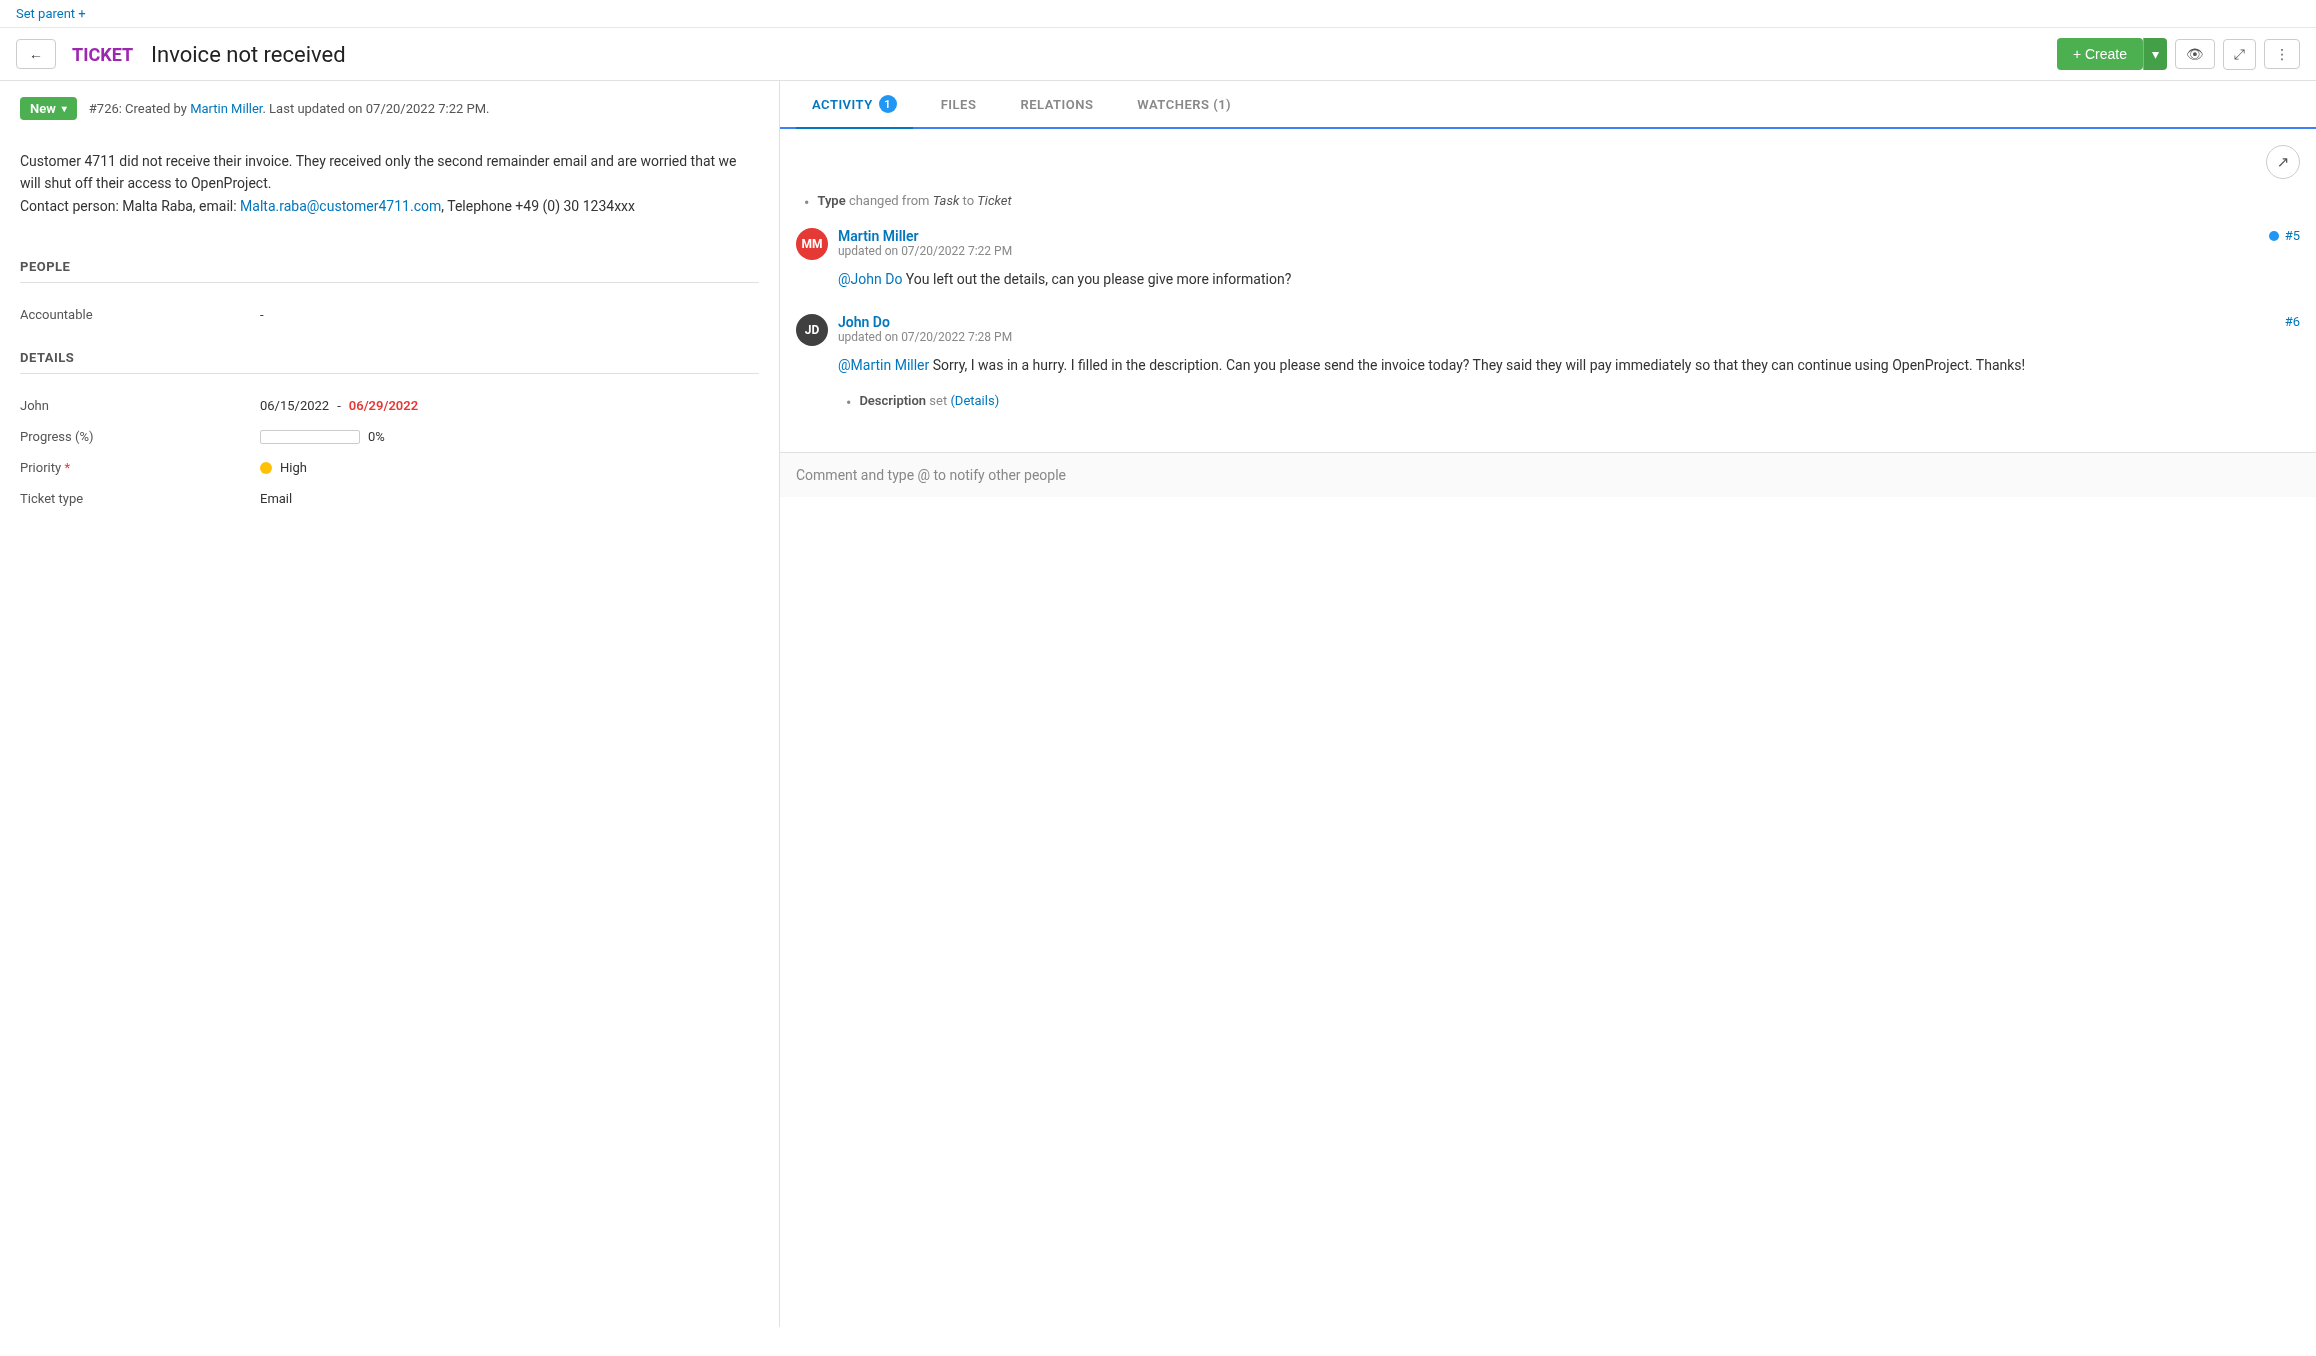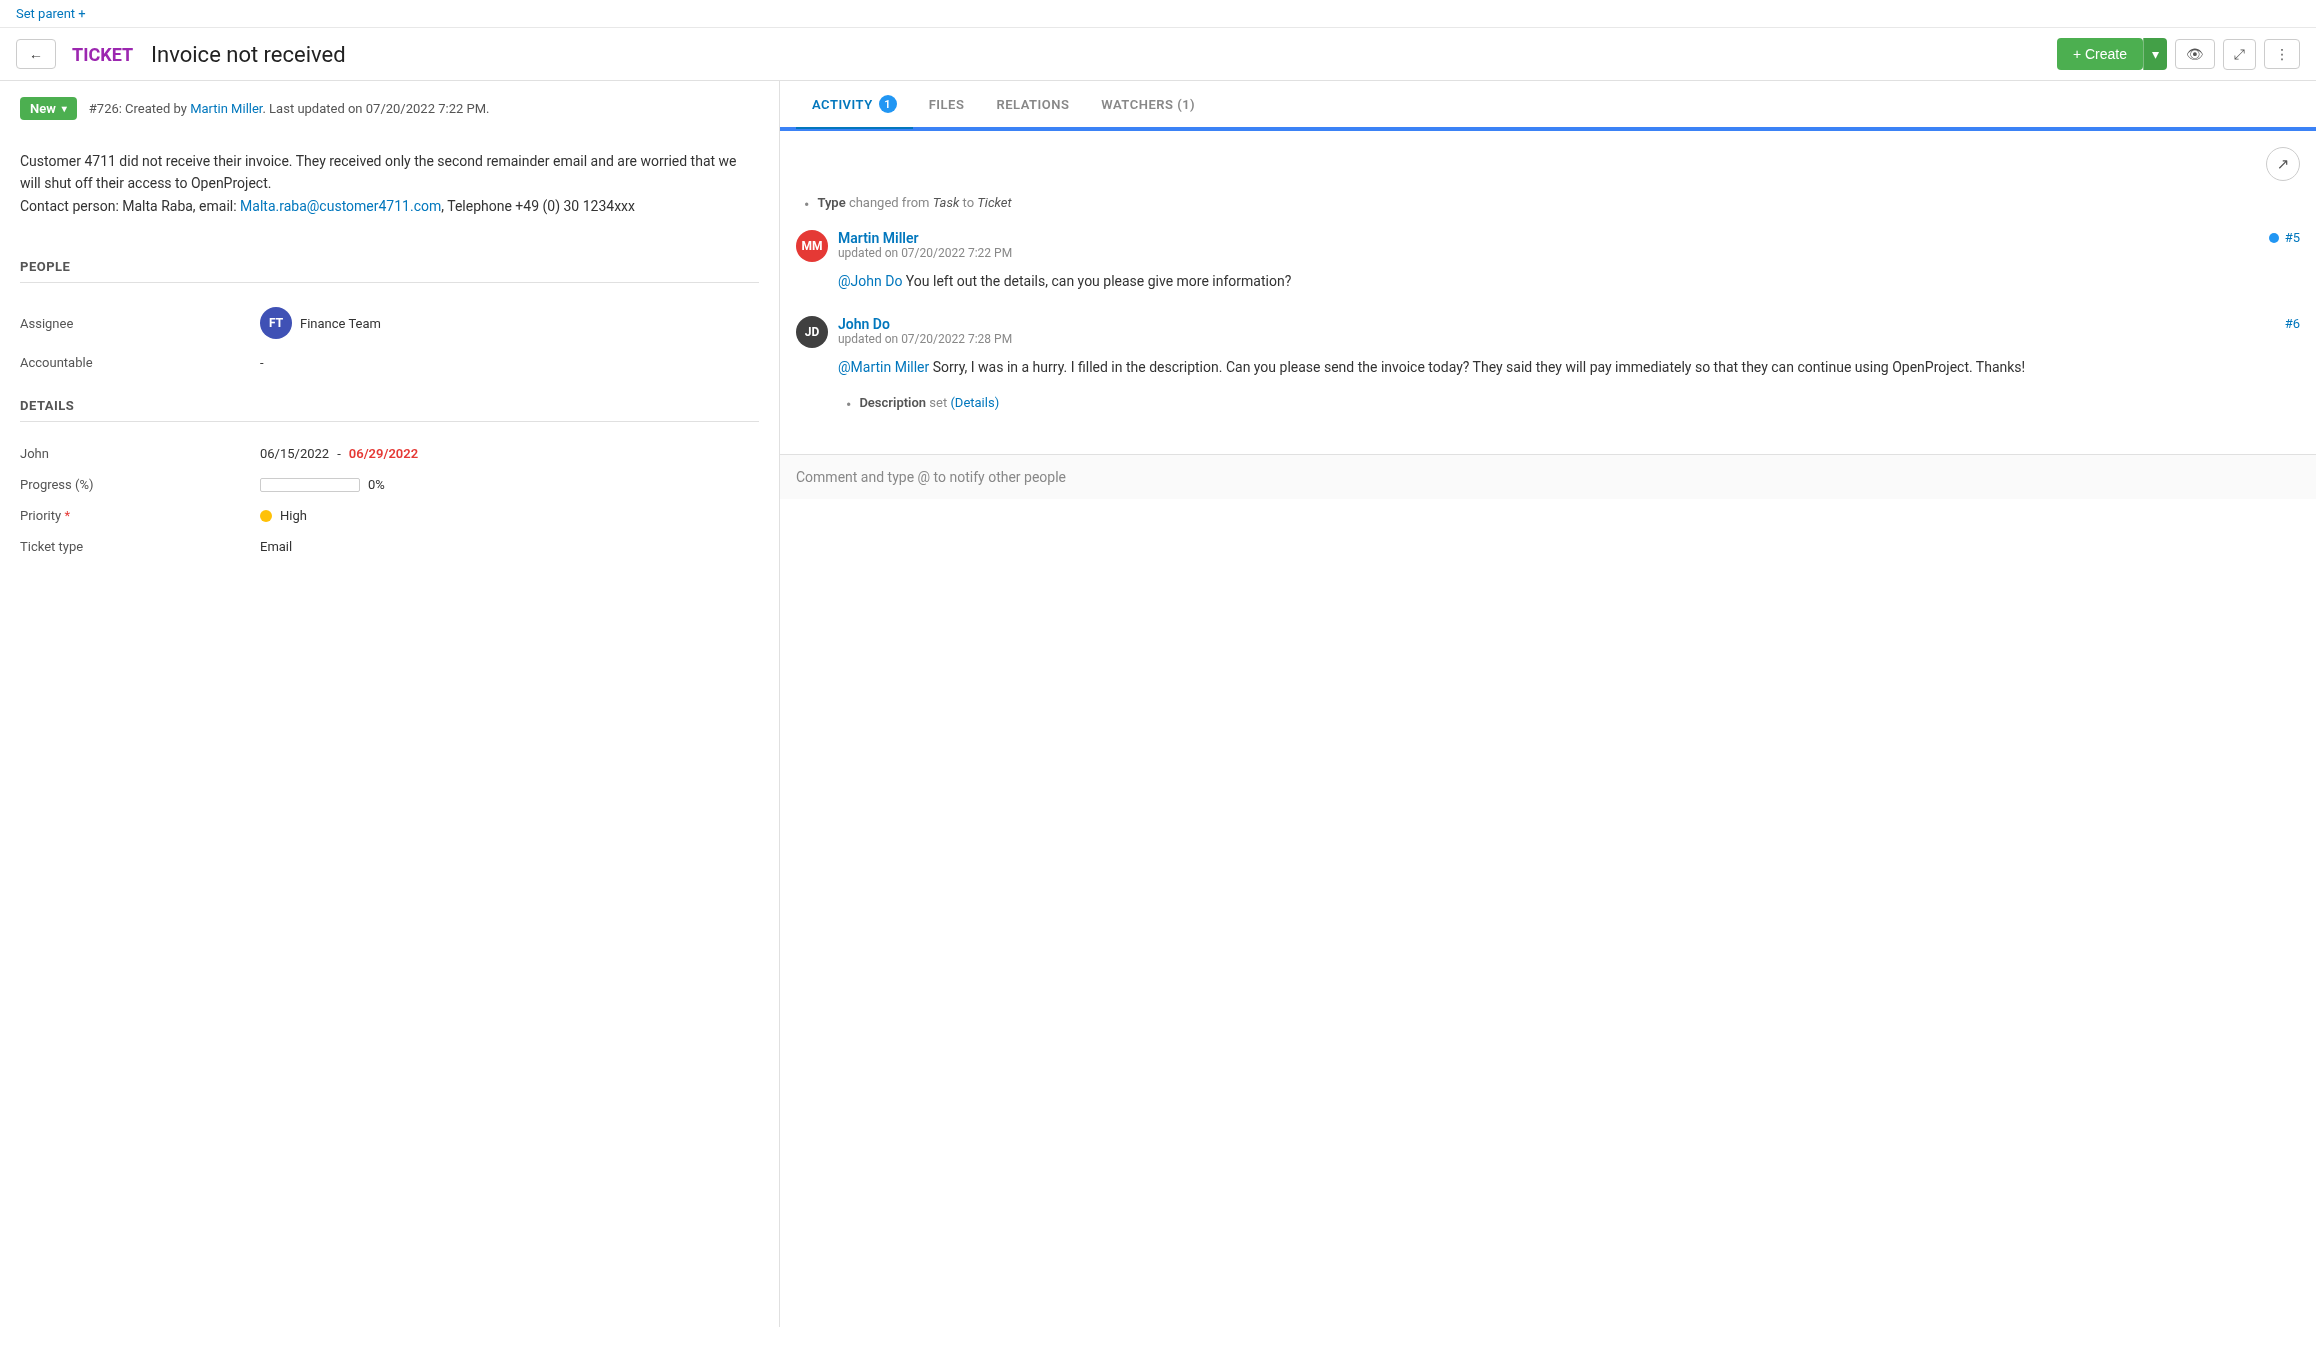--- a/index.html
+++ b/index.html
@@ -70,21 +70,21 @@
     .progress-bar-bg { width: 100px; height: 14px; border: 1px solid #ccc; border-radius: 2px; background: #fff; }
     .progress-bar-fill { height: 100%; background: #4caf50; border-radius: 2px; }
 
     .priority-dot { width: 12px; height: 12px; border-radius: 50%; background: #ffc107; display: inline-block; }
 
     .date-overdue { color: #e53935; font-weight: 600; }
     .date-normal { color: #333; }
 
     
     .tabs-row {
-      display: flex; border-bottom: 4px solid #3b82f6; padding: 0 16px;
+      display: flex; border-bottom: 2px solid #3b82f6; padding: 0 16px; gap: 12px;
     }
     .tab {
       padding: 14px 16px; font-size: 13px; font-weight: 600; color: #888;
       cursor: pointer; border-bottom: 2px solid transparent; margin-bottom: -2px;
       display: flex; align-items: center; gap: 6px; letter-spacing: 0.5px;
     }
     .tab.active { color: #0277bd; border-bottom-color: #0277bd; }
     .tab-badge {
       background: #2196f3; color: #fff; border-radius: 50%; width: 18px; height: 18px;
       display: flex; align-items: center; justify-content: center; font-size: 11px;
@@ -170,27 +170,20 @@
     <div class="description">
       <p>Customer 4711 did not receive their invoice. They received only the second remainder email and are worried that we will shut off their access to OpenProject.<br>
       Contact person: Malta Raba, email: <a class="inline-link">Malta.raba@customer4711.com</a><span>, Telephone +49 (0) 30 1234xxx</span>
       </p>
     </div>
 
     <div>
       <div class="section-title">PEOPLE</div>
       <hr class="divider">
       <div class="field-row">
-        <div class="field-label">Assignee</div>
-        <div class="field-value">
-          <div class="avatar-circle avatar-ft">FT</div>
-          <span>Finance Team</span>
-        </div>
-      </div>
-      <div class="field-row">
         <div class="field-label">Accountable</div>
         <div class="field-value">-</div>
       </div>
     </div>
 
     <div style="margin-top:16px;">
       <div class="section-title">DETAILS</div>
       <hr class="divider">
 
       <div class="field-row">

